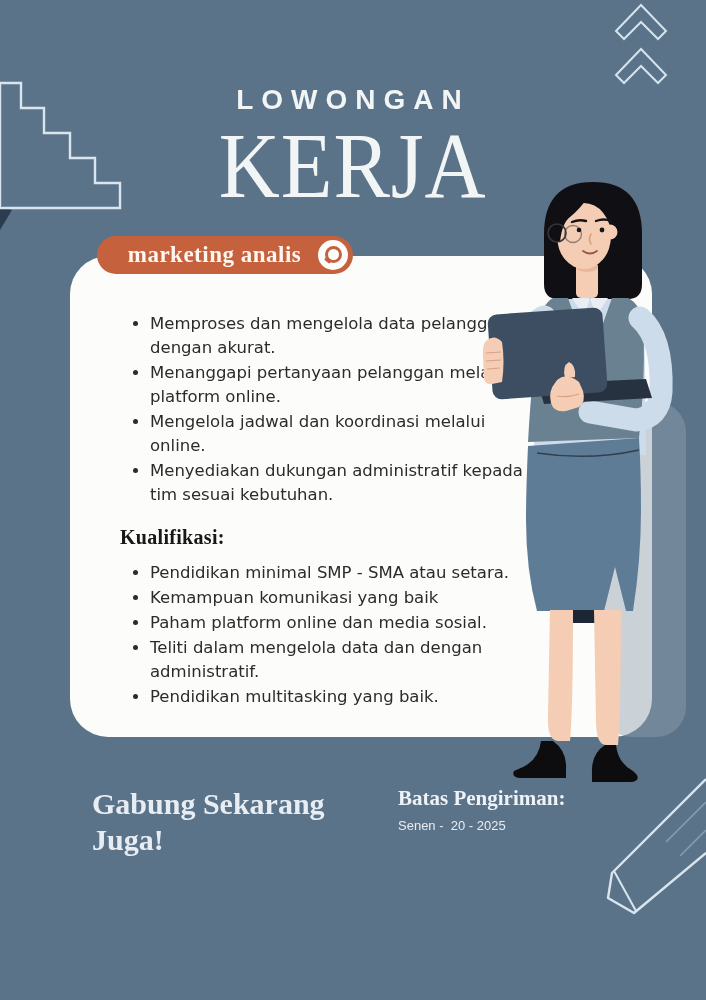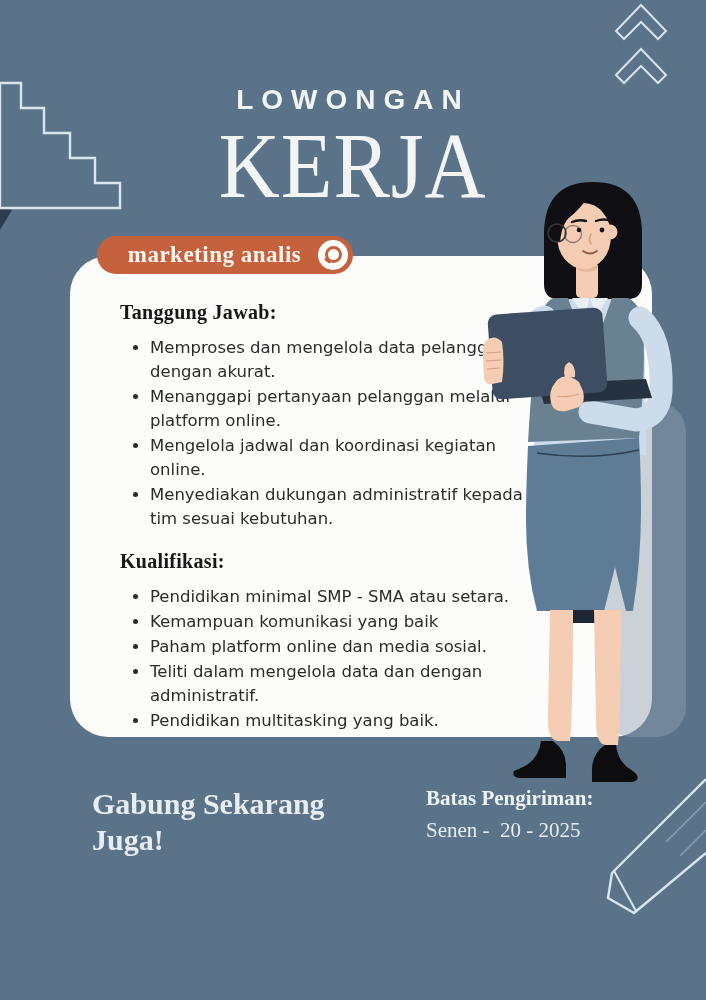--- a/index.html
+++ b/index.html
@@ -65,28 +65,28 @@
     font-family:"DejaVu Sans",sans-serif;font-size:16.5px;line-height:24px;
     color:var(--body,#2b2b2b);margin:0 0 1px 0;
   }
   .section2{}
   
   .cta{
     left:92px;top:786px;width:250px;z-index:1;
     font-family:"Liberation Serif",serif;font-weight:600;
     font-size:30px;line-height:1.2;color:var(--cta,#e7edf3);
   }
-  .deadline{left:398px;top:786px;width:230px;z-index:1;margin-left:28px;}
+  .deadline{left:398px;top:786px;width:230px;z-index:1;}
   .deadline-label{
     font-family:"Liberation Serif",serif;font-weight:700;
     font-size:21px;color:#eef3f7;
   }
   .deadline-value{
-    margin-top:7px;font-family:Liberation Serif, serif;
-    font-size:21px;color:#e7edf3;white-space:pre-wrap;
+    margin-top:7px;font-family:Liberation Sans, sans-serif;
+    font-size:13px;color:#e7edf3;white-space:pre-wrap;
   }
   
   .figure{left:440px;top:170px;width:266px;height:620px;z-index:3;}
 </style>
 </head>
 <body>
 
 <svg class="abs deco" style="left:0;top:75px;" width="135" height="160" viewBox="0 0 135 160">
   <polygon points="0,131 12,135 0,155" fill="#2b3c50"></polygon>
   <polygon points="0,8 21,8 21,33 44,33 44,58 70,58 70,83 95,83 95,108 120,108 120,133 0,133" fill="none" stroke="#d9e6ef" stroke-width="2.4"></polygon>
@@ -103,25 +103,24 @@
   <path d="M108,34 L68,74 M108,62 L82,88" fill="none" stroke="#d9e6ef" stroke-width="1.6" opacity=".35"></path>
 </svg>
 
 <div class="abs title-wrap">
   <div class="title-line1">LOWONGAN</div>
   <div><span class="title-line2">KERJA</span></div>
 </div>
 
 <div class="abs card">
   <div class="section">
-    <div class="section-heading">Tanggung Jawab:</div>
     <ul class="bullets">
       <li>Memproses dan mengelola data pelanggan dengan akurat.</li>
       <li>Menanggapi pertanyaan pelanggan melalui platform online.</li>
-      <li>Mengelola jadwal dan koordinasi kegiatan online.</li>
+      <li>Mengelola jadwal dan koordinasi melalui online.</li>
       <li>Menyediakan dukungan administratif kepada tim sesuai kebutuhan.</li>
     </ul>
   </div>
   <div class="section section2">
     <div class="section-heading">Kualifikasi:</div>
     <ul class="bullets">
       <li>Pendidikan minimal SMP - SMA atau setara.</li>
       <li>Kemampuan komunikasi yang baik</li>
       <li>Paham platform online dan media sosial.</li>
       <li>Teliti dalam mengelola data dan dengan administratif.</li>

